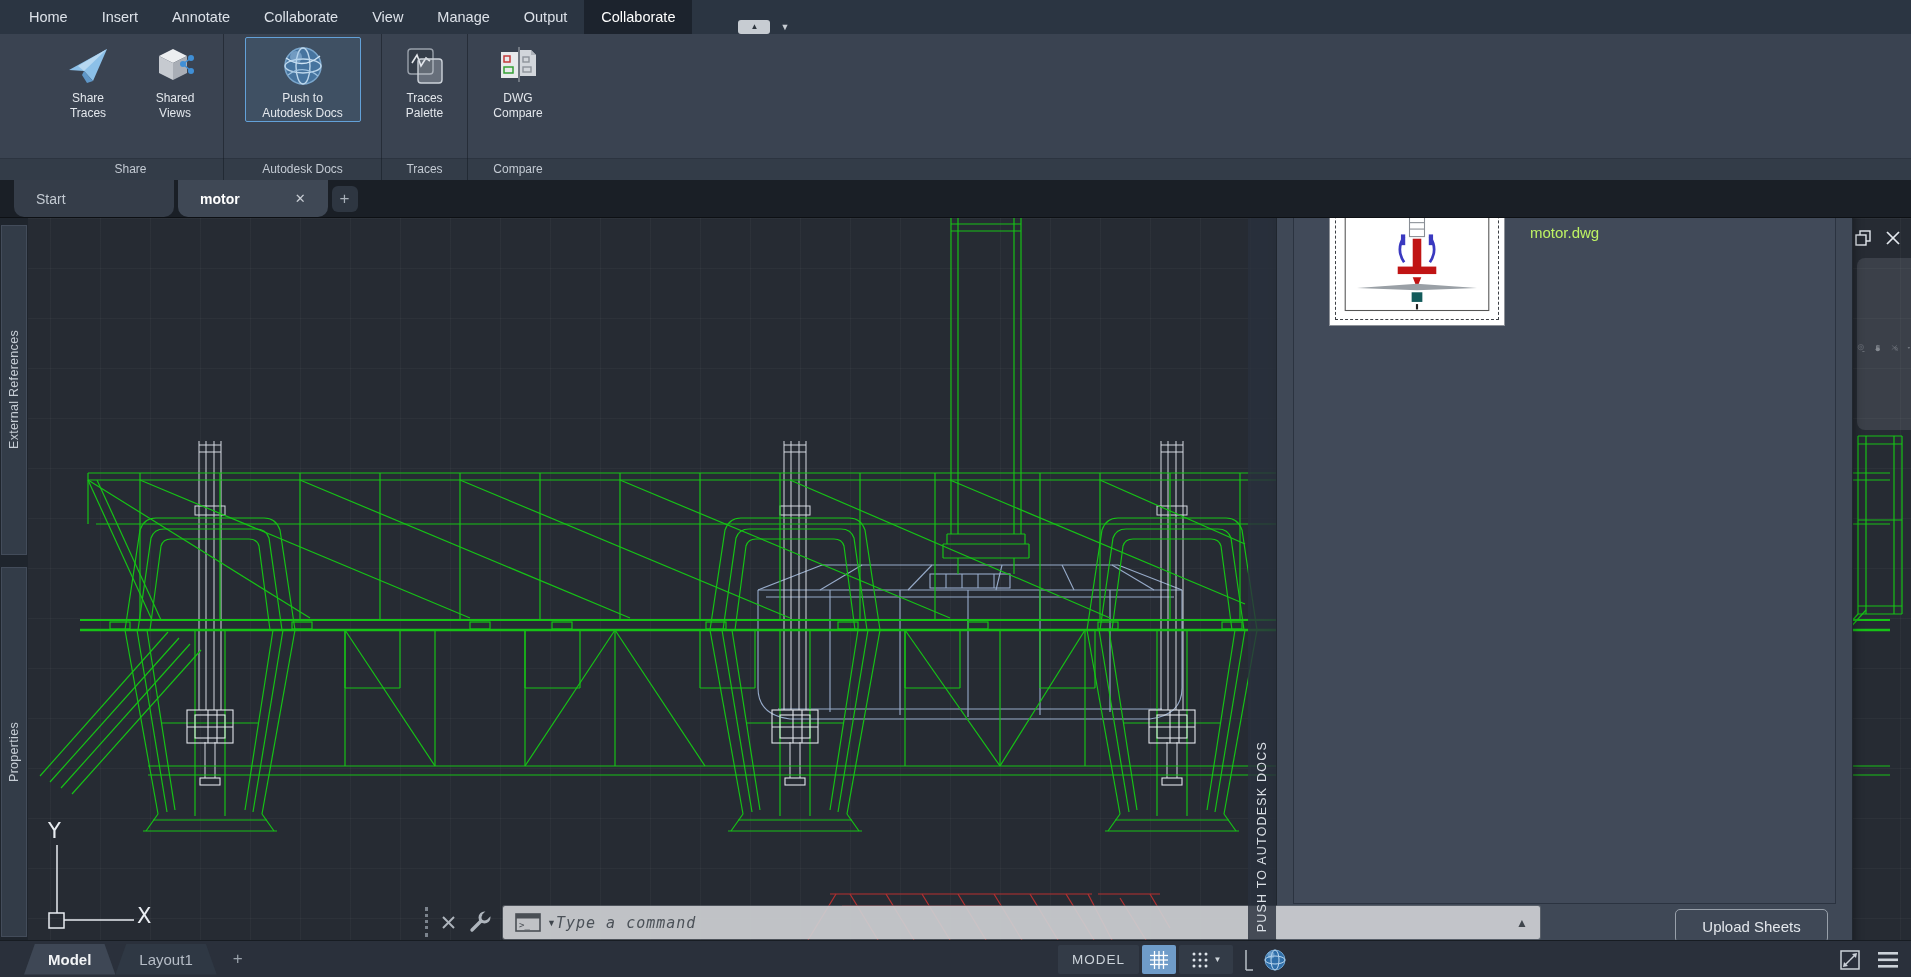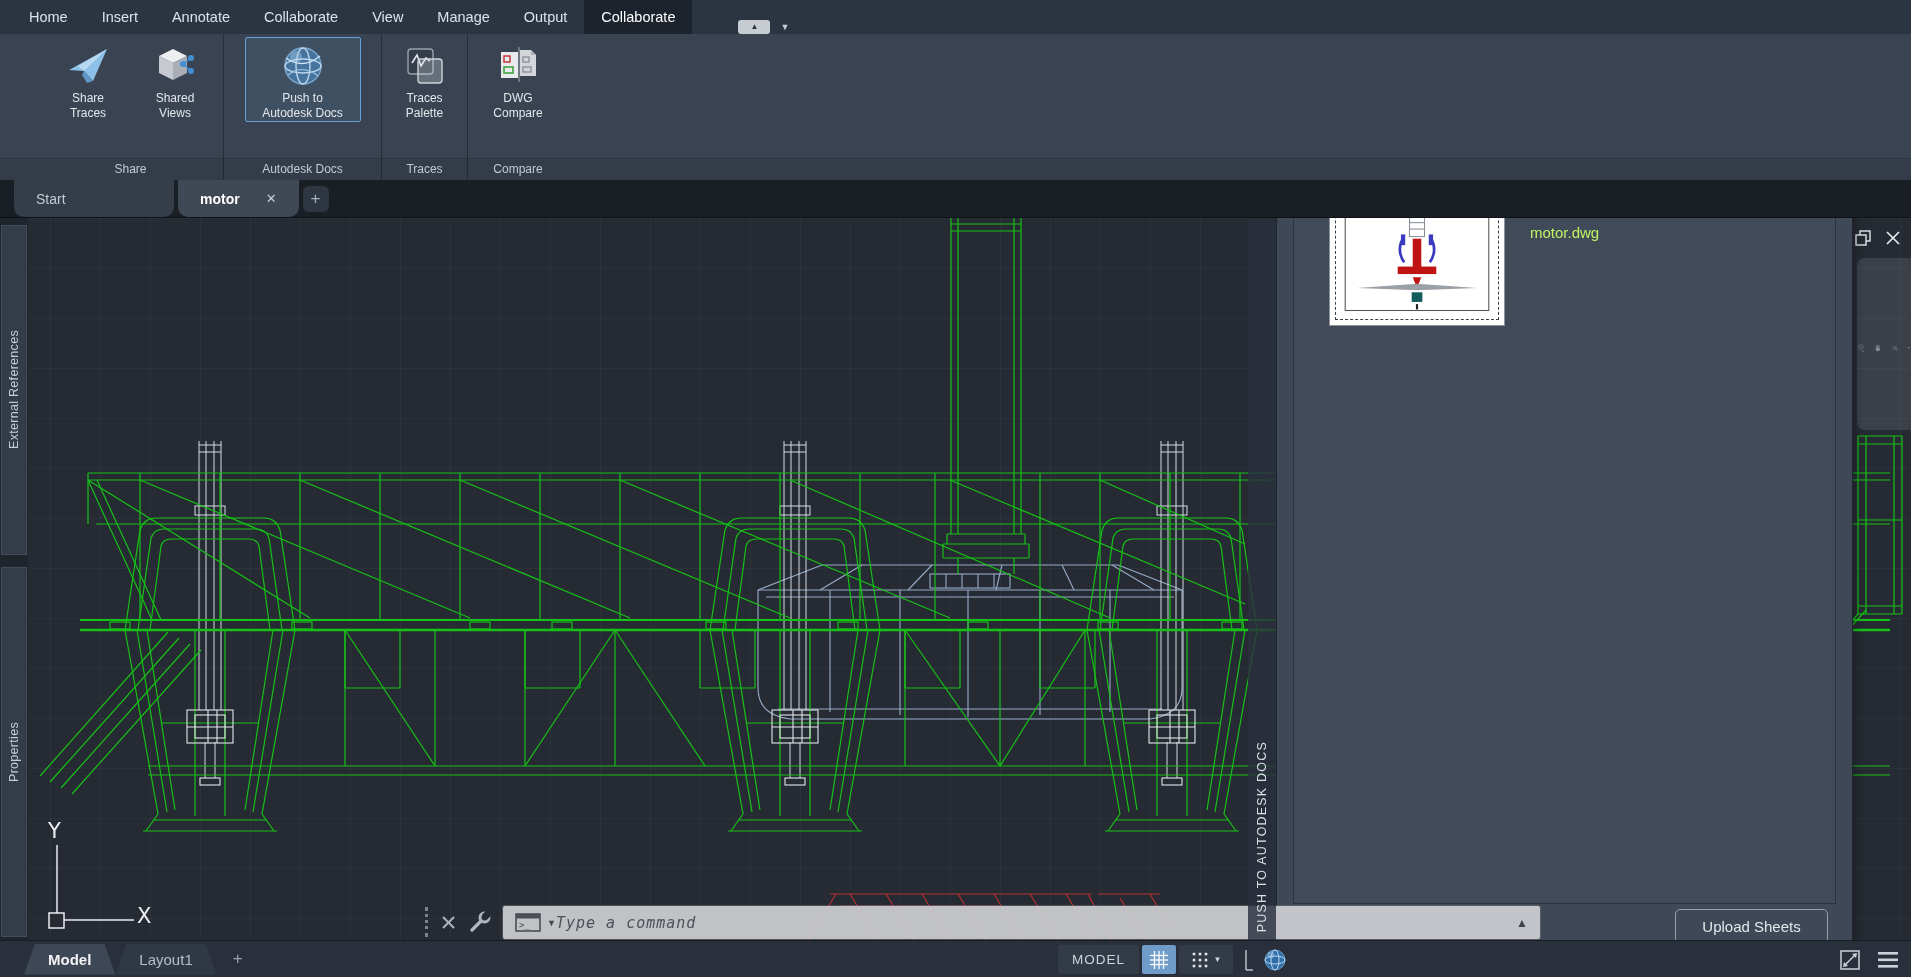--- a/index.html
+++ b/index.html
@@ -21,21 +21,21 @@
   .rgroup-buttons { height:124px; display:flex; align-items:flex-start; padding:3px 6px 0 6px; gap:2px; }
   .rgroup-label { position:absolute; bottom:0; left:0; width:100%; height:22px; text-align:center; font-size:12px; color:#c3cad3; line-height:22px; }
   .rbtn { display:flex; flex-direction:column; align-items:center; padding-top:3px; cursor:pointer; border:1px solid transparent; border-radius:2px; }
   .rbtn .ric { height:50px; display:flex; align-items:center; justify-content:center; }
   .rbtn .rlbl { font-size:12px; line-height:15px; color:#e3e7ec; text-align:center; }
   .rbtn.active-tool { background:#3f5063; border:1px solid #63a1d8; }
 
   
   #filetabs { position:absolute; left:0; top:180px; width:1911px; height:38px; background:#1a1f26; z-index:48; display:flex; align-items:stretch; padding-left:14px; border-bottom:1px solid #0d1014; }
   .ftab { display:flex; align-items:center; padding:0 22px; font-size:14px; color:#c3cad2; background:#353d49; border-radius:0 0 10px 10px; margin-right:4px; }
-  .ftab.active { background:#3f4855; color:#fff; font-weight:bold; }
+  .ftab.active { background:#3f4855; color:#fff; font-weight:bold;gap:29px; }
   .ftab .fclose { font-weight:normal; font-size:13px; color:#c9ced5; margin-left:26px; }
   .fplus { width:26px; height:26px; align-self:center; background:#2e3641; border-radius:6px; color:#a8b0b9; font-size:17px; line-height:25px; text-align:center; }
 
   
   #canvas { position:absolute; left:0; top:218px; width:1911px; height:722px; background:#262b33; }
   #canvas::before { content:""; position:absolute; inset:0; pointer-events:none;
     background-image:
       repeating-linear-gradient(to right, rgba(255,255,255,.032) 0 1px, transparent 1px 50px),
       repeating-linear-gradient(to bottom, rgba(255,255,255,.032) 0 1px, transparent 1px 50px);
   }

